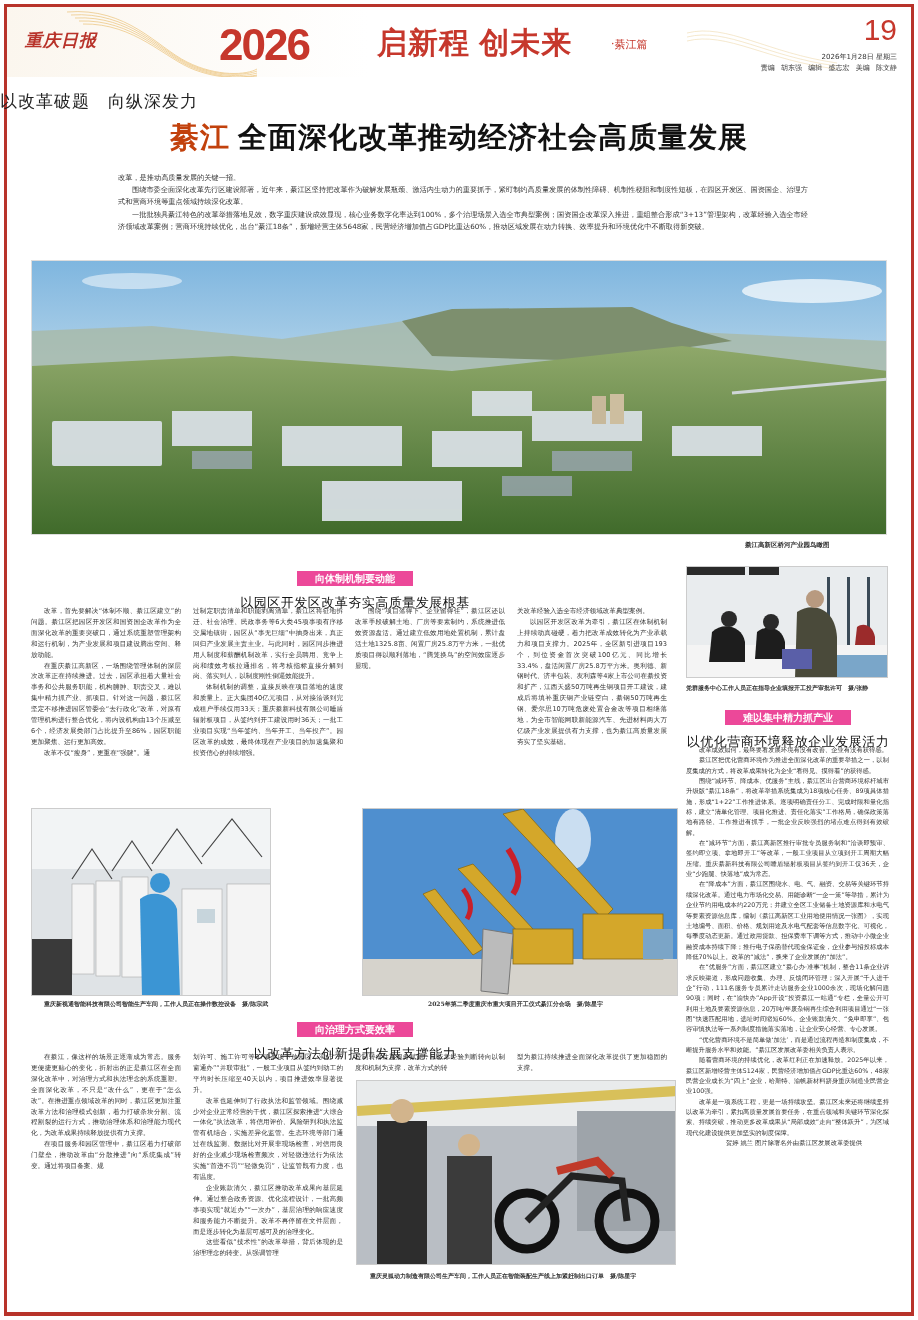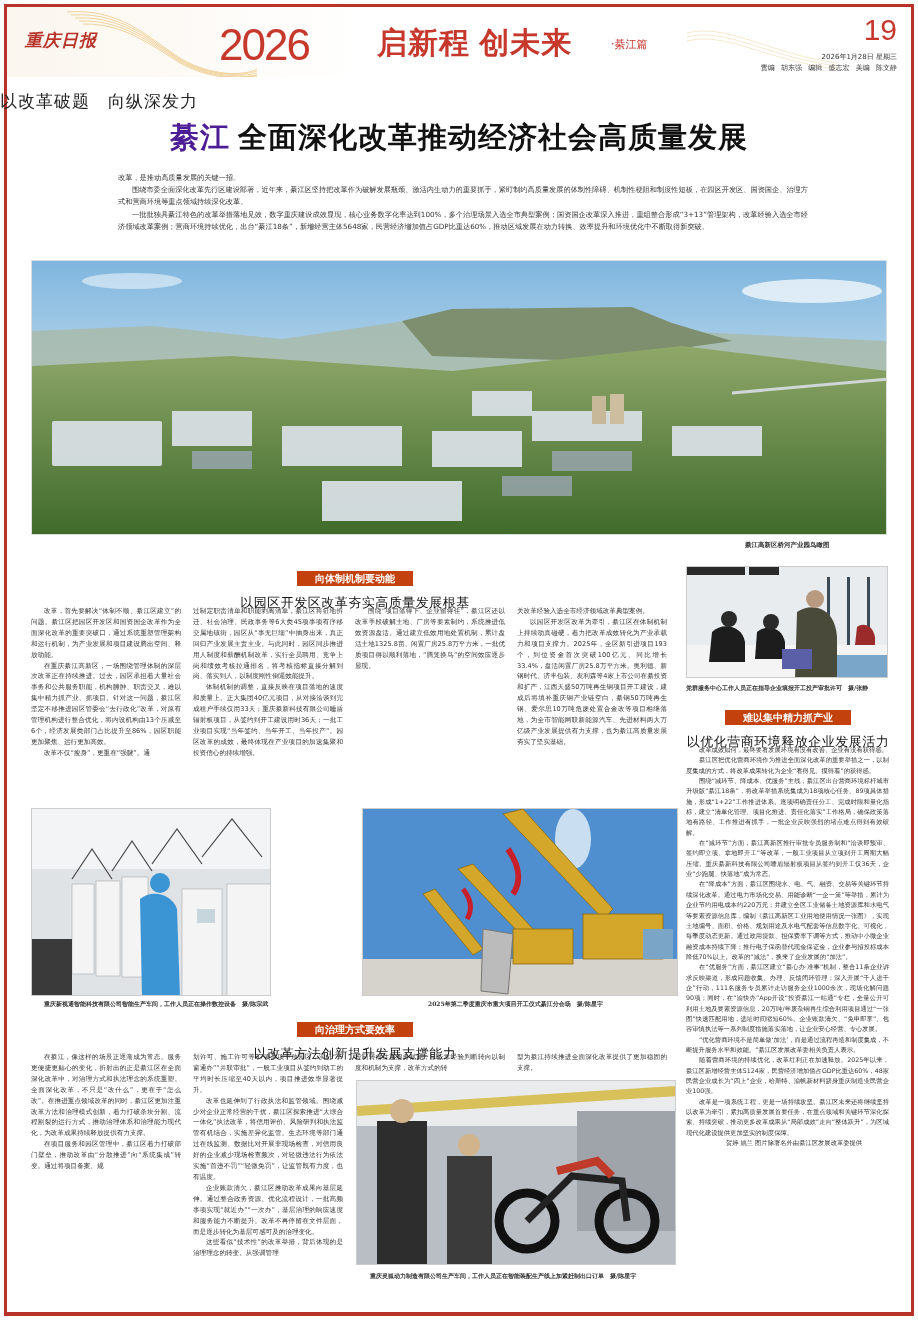--- a/index.html
+++ b/index.html
@@ -3,40 +3,40 @@
 <meta charset="utf-8">
 <style>
 *{box-sizing:border-box;margin:0;padding:0}
 html,body{width:918px;height:1320px;background:#fff;overflow:hidden}
 body{font-family:"DejaVu Sans","Liberation Sans",sans-serif;color:#222;position:relative}
 .frame{position:absolute;left:4px;top:4px;width:910px;height:1312px;border:3px solid #b8332a;border-bottom-width:4px}
 .masthead{position:absolute;left:7px;top:7px;width:904px;height:70px;background:linear-gradient(90deg,#fbf6ee 0%,#fff 40%,#fff 100%);overflow:hidden}
 .wave{position:absolute;left:30px;top:0;width:220px;height:70px}
 .wave2{position:absolute;left:680px;top:16px;width:150px;height:50px}
 .logo{position:absolute;left:18px;top:22px;font-family:"DejaVu Serif","Liberation Serif",serif;color:#b8332a;font-size:17px;font-style:italic;font-weight:bold;letter-spacing:1px}
-.year{position:absolute;left:212px;top:14px;font-family:"Liberation Sans",sans-serif;font-weight:normal;font-size:44px;color:#c6372c;letter-spacing:-2px;line-height:48px}
+.year{position:absolute;left:212px;top:14px;font-family:"Liberation Sans",sans-serif;font-weight:bold;font-size:44px;color:#c6372c;letter-spacing:-2px;line-height:48px}
 .slogan{position:absolute;left:370px;top:16px;font-family:"Liberation Sans",sans-serif;font-weight:bold;font-size:30px;color:#c6372c;letter-spacing:1px;line-height:40px}
 .edition{position:absolute;left:604px;top:30px;font-size:11px;color:#c6372c;font-family:"DejaVu Serif",serif}
 .pageno{position:absolute;right:14px;top:6px;font-size:30px;color:#c6372c;font-family:"Liberation Sans",sans-serif;font-weight:300}
 .datel{position:absolute;right:14px;top:46px;font-size:7px;color:#333;text-align:right;line-height:9px}
 .credits{position:absolute;right:14px;top:56px;font-size:7px;color:#333;word-spacing:4px}
 
 .kicker{position:absolute;left:0;width:918px;top:90px;text-align:left;font-family:"DejaVu Serif","Liberation Serif",serif;font-size:17px;color:#222;letter-spacing:1px;word-spacing:14px}
 .headline{position:absolute;left:0;width:918px;top:118px;text-align:center;font-family:"Liberation Sans",sans-serif;font-weight:bold;font-size:29px;color:#111;letter-spacing:1px}
-.headline .red{color:#4c1d95;margin-right:8px}
+.headline .red{color:#c2410c;margin-right:8px}
 
 .lead{position:absolute;left:118px;top:172px;width:690px;font-size:7.2px;line-height:12.2px;color:#333;text-align:justify}
 .lead p{text-indent:14px}
 .lead p.first{text-indent:0}
 
 .heroimg{position:absolute;left:31px;top:260px;width:856px;height:275px;overflow:hidden;border:1px solid #ddd}
 .caption{position:absolute;font-size:6.5px;color:#333;font-family:"DejaVu Serif",serif;font-weight:bold}
 
 .sechead{position:absolute;text-align:center}
-.sechead .tag{display:inline-block;background:#c2410c;color:#fff;font-weight:bold;font-size:10px;padding:1px 18px;line-height:13px}
+.sechead .tag{display:inline-block;background:#ec4899;color:#fff;font-weight:bold;font-size:10px;padding:1px 18px;line-height:13px}
 .sechead .sub{display:block;font-size:13px;color:#111;margin-top:8px;letter-spacing:.5px}
 
 .col{position:absolute;font-size:6.6px;line-height:10.9px;color:#333;text-align:justify}
 .col p{text-indent:13px}
 .col p.cont{text-indent:0}
 
 .photo{position:absolute;overflow:hidden;border:1px solid #ccc}
 </style>
 </head>
 <body>

